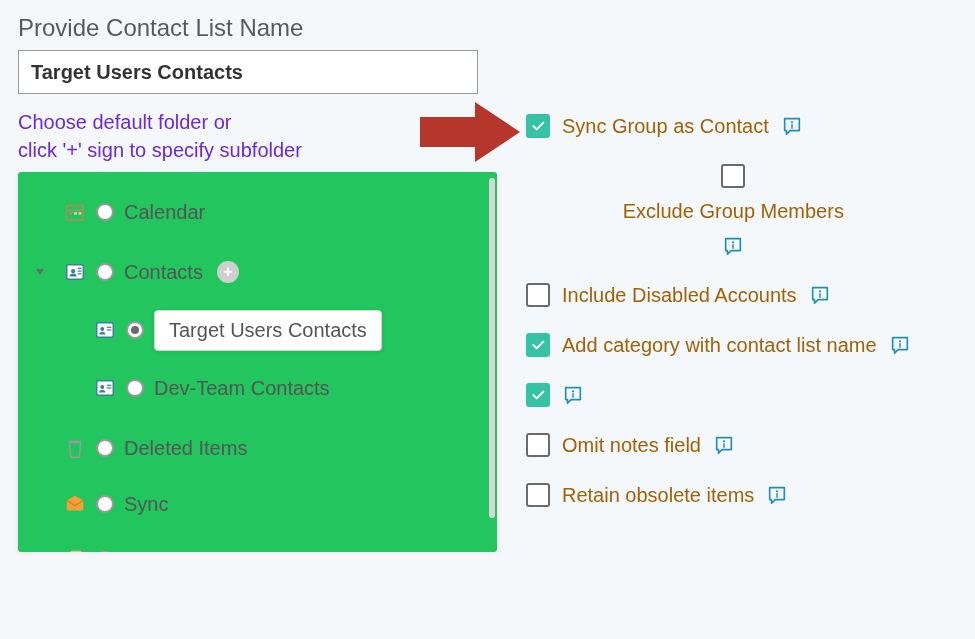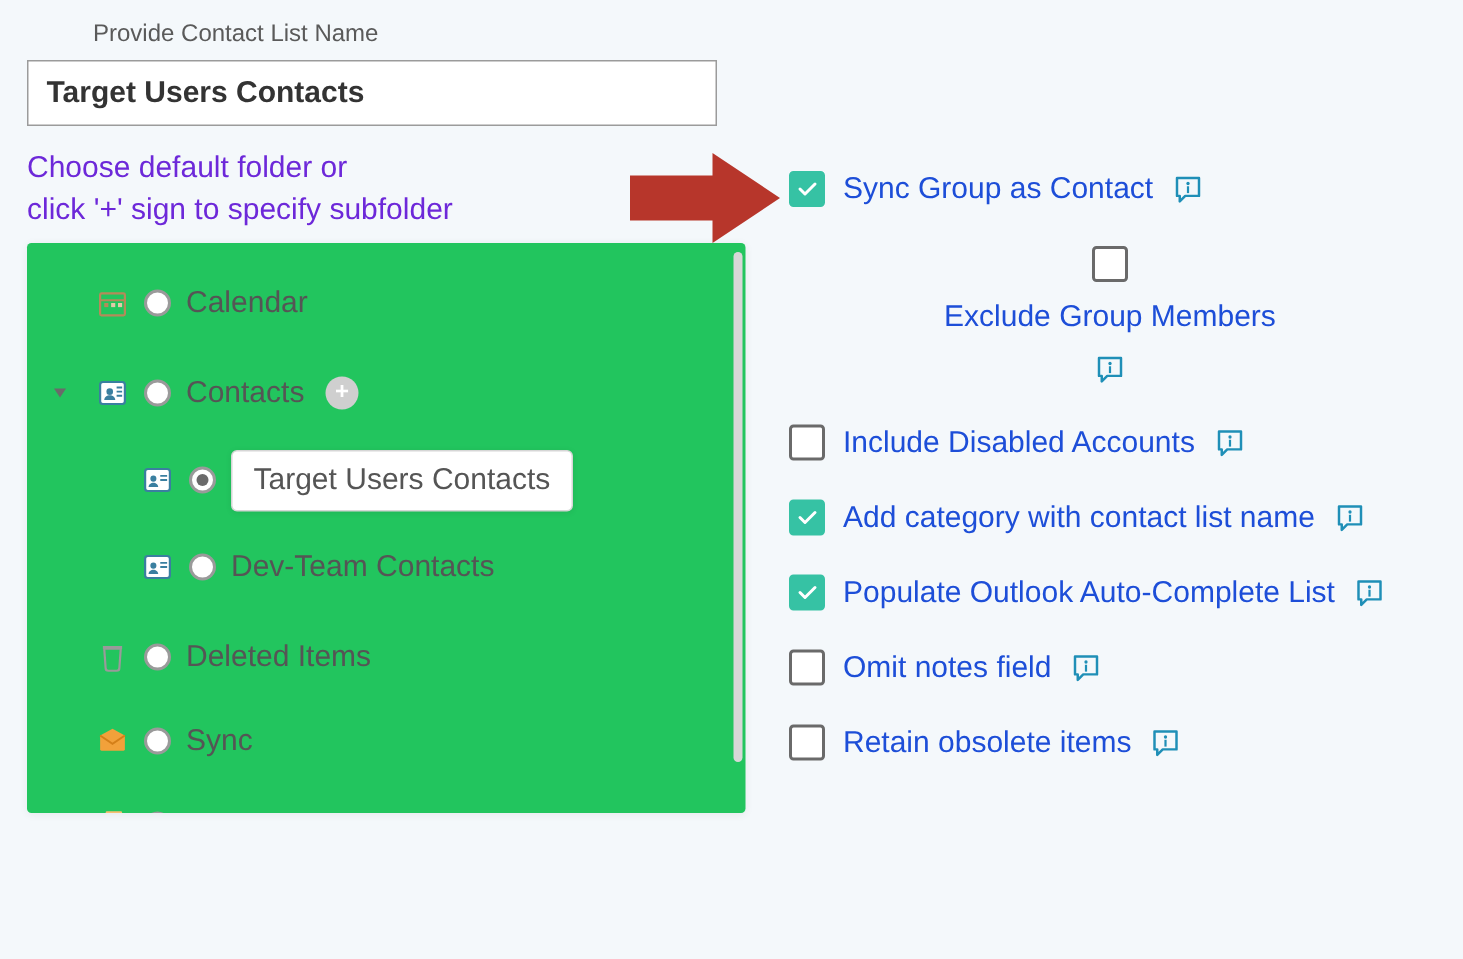--- a/index.html
+++ b/index.html
@@ -16,23 +16,22 @@
     padding: 14px 18px;
     display: flex;
     gap: 28px;
     align-items: flex-start;
   }
   .left {
     width: 480px;
   }
   .label {
     color: #5a5a5a;
-    font-size: 16px;
+    font-size: 24px;
     margin-bottom: 8px;
-    margin-left: 44px;
   }
   .text-input {
     width: 460px;
     height: 44px;
     border: 1px solid #9b9b9b;
     background: #fff;
     padding: 0 12px;
     font-size: 20px;
     font-weight: 600;
     color: #333;
@@ -153,21 +152,21 @@
     display: inline-flex;
     align-items: center; justify-content: center;
     flex: 0 0 auto;
   }
   .chk.checked {
     background: #36c2a4;
     border-color: #36c2a4;
   }
   .chk.checked svg { width: 16px; height: 16px; }
   .opt-label {
-    color: #1d4ed8;
+    color: #a16207;
     font-size: 20px;
   }
   .info {
     width: 22px; height: 22px;
     flex: 0 0 auto;
     display: inline-flex;
   }
   .info svg { width: 22px; height: 22px; }
 
   .arrow {
@@ -349,21 +348,20 @@
           </svg>
       </span>
     </div>
 
     <div class="opt-row">
       <span class="chk checked">
         <svg viewBox="0 0 24 24">
             <path d="M5 12l5 5L20 7" stroke="#fff" stroke-width="3" fill="none" stroke-linecap="round" stroke-linejoin="round"></path>
           </svg>
       </span>
-      <span class="opt-label">Populate Outlook Auto-Complete List</span>
       <span class="info">
         <svg viewBox="0 0 24 24">
             <path d="M4 4h16v13H10l-4 4v-4H4z" fill="none" stroke="#1f8fb7" stroke-width="1.8" stroke-linejoin="round"></path>
             <circle cx="12" cy="8" r="1.2" fill="#1f8fb7"></circle>
             <rect x="11.2" y="10" width="1.6" height="5" fill="#1f8fb7"></rect>
           </svg>
       </span>
     </div>
 
     <div class="opt-row">

